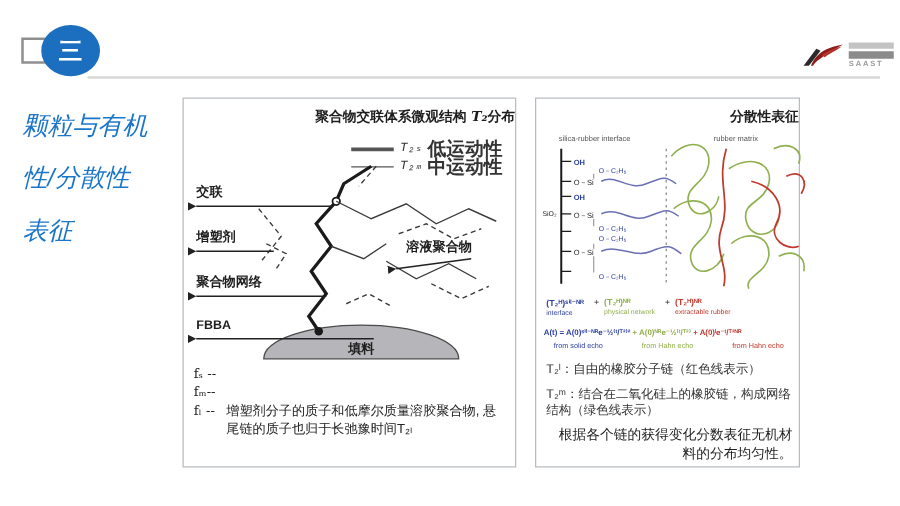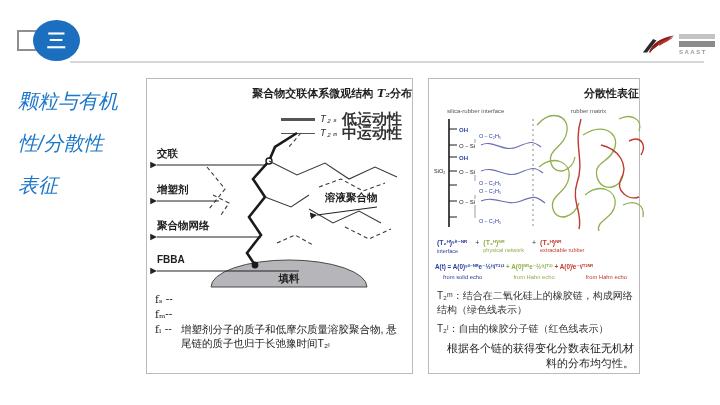--- a/index.html
+++ b/index.html
@@ -253,20 +253,20 @@
       <span class="c-red">+ A(0)ˡe⁻ᵗ/ᵀ²ᴺᴿ</span>
     </div>
 
     <div class="echo-row">
       <span class="c-blue">from solid echo</span>
       <span class="c-green">from Hahn echo</span>
       <span class="c-red">from Hahn echo</span>
     </div>
 
     <div class="notes">
+      <div class="note">T₂ˡ：自由的橡胶分子链（红色线表示）</div>
       <div class="note">T₂ᵐ：结合在二氧化硅上的橡胶链，构成网络结构（绿色线表示）</div>
-      <div class="note">T₂ˡ：自由的橡胶分子链（红色线表示）</div>
     </div>
 
     <div class="conclusion">根据各个链的获得变化分数表征无机材料的分布均匀性。</div>
   </div>
 
 </div>
 
 </body></html>

